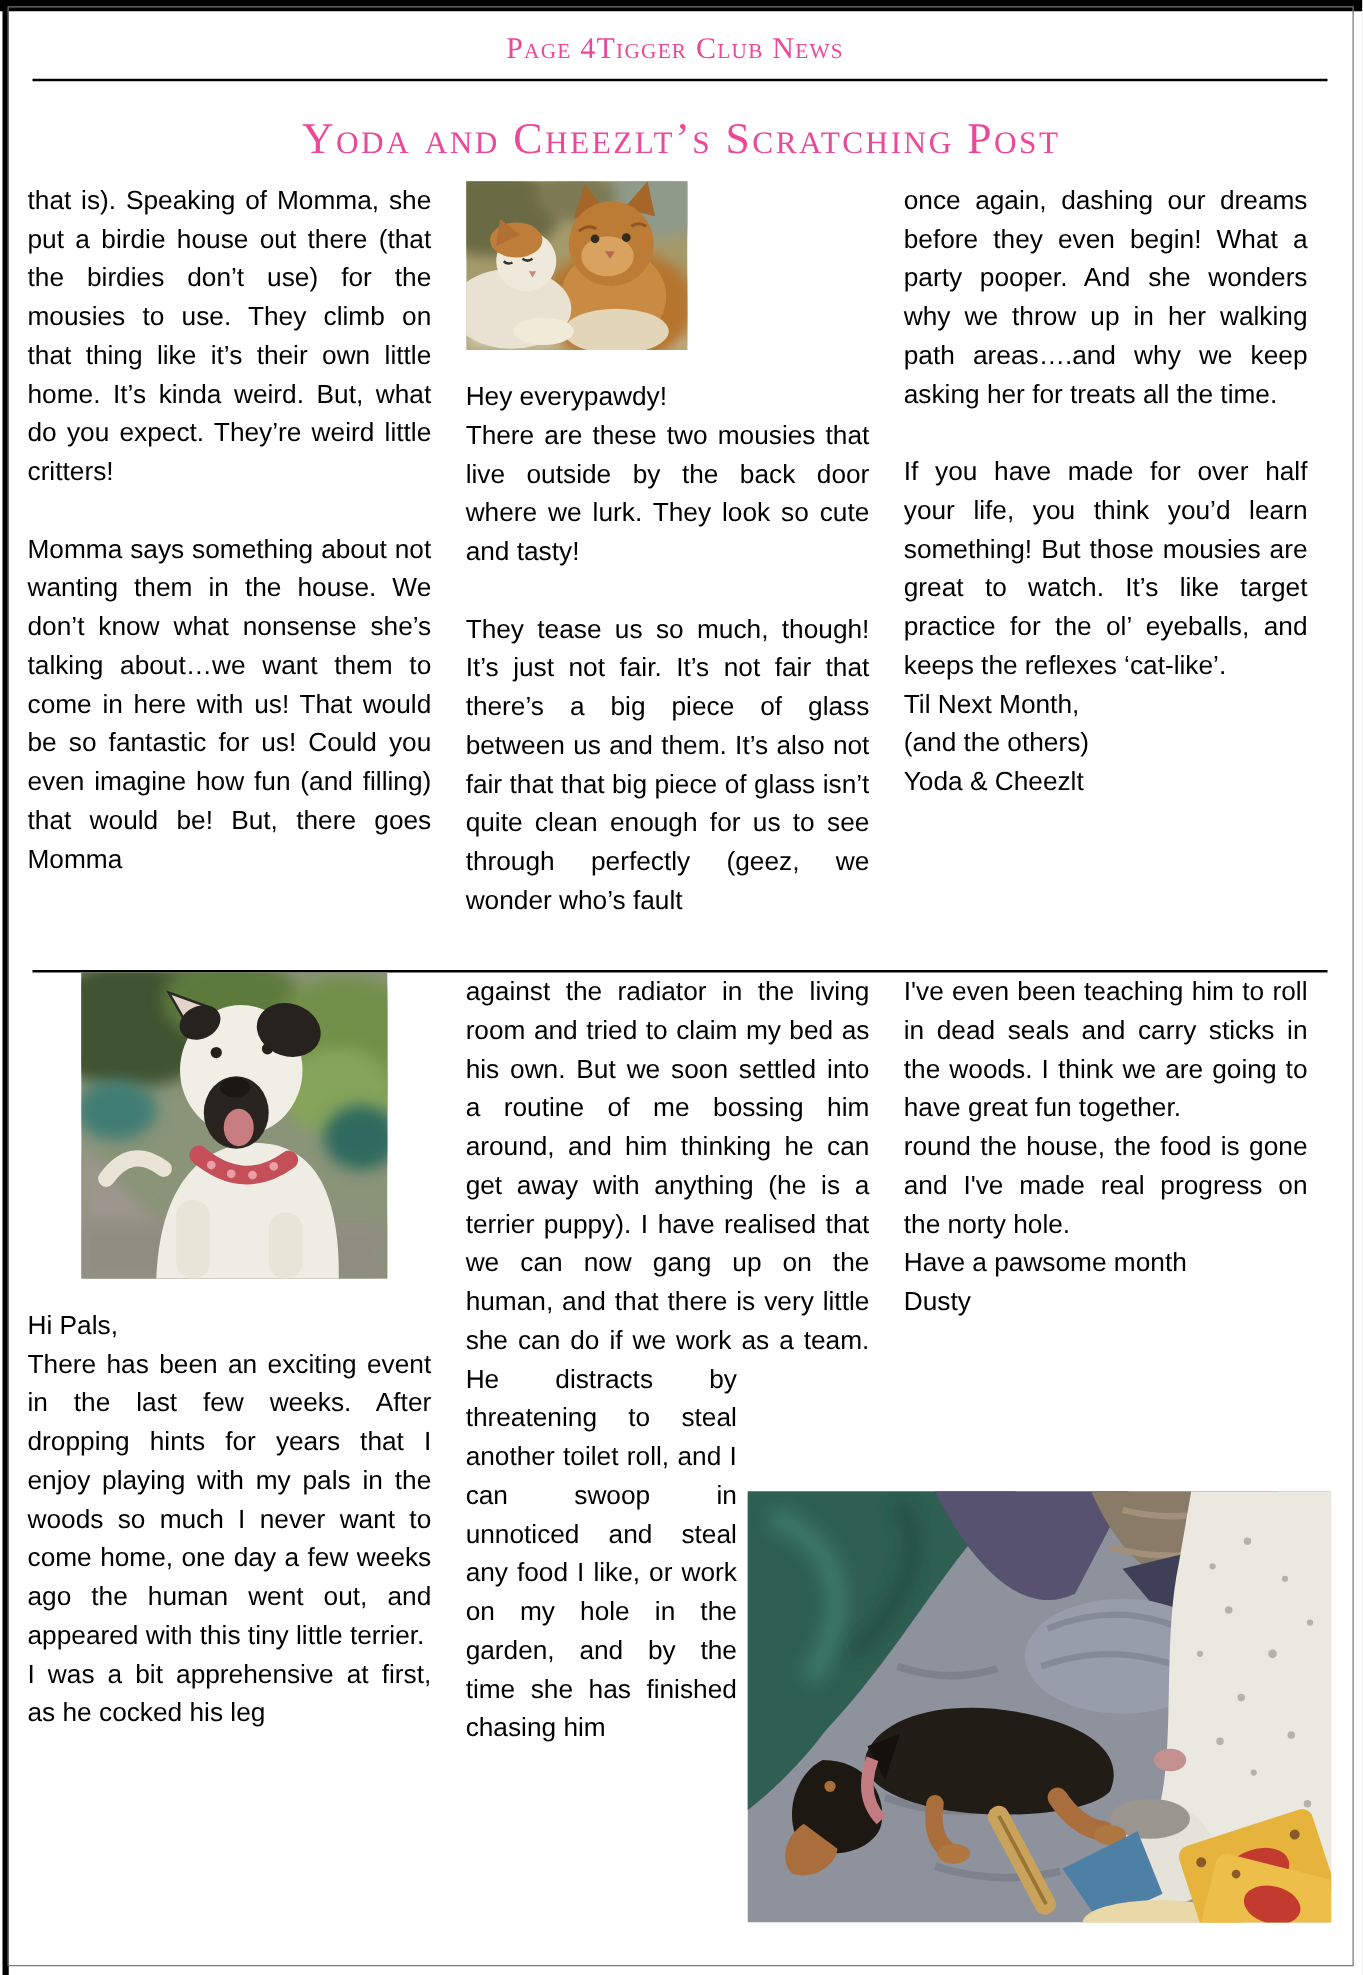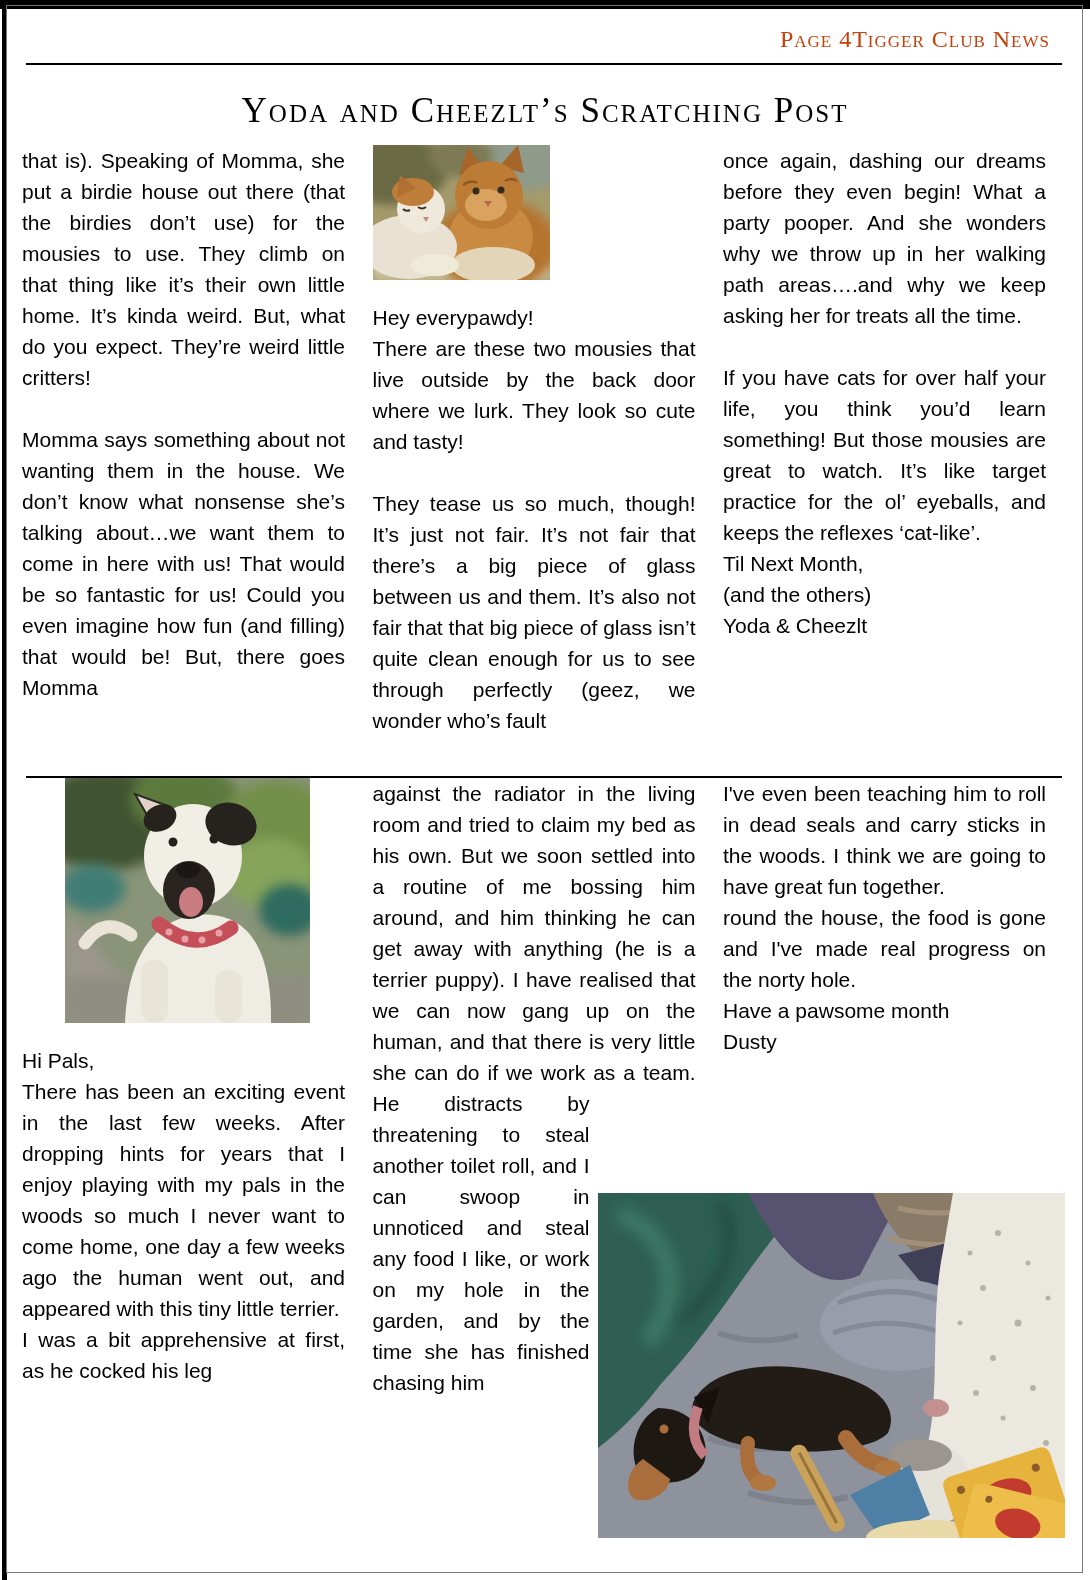--- a/index.html
+++ b/index.html
@@ -6,31 +6,31 @@
   .page {
     position:relative; width:1090px; height:1580px; margin:0 auto;
     background:#ffffff; overflow:hidden;
     font-family:"Liberation Sans", sans-serif; color:#000;
   }
   .frame   { position:absolute; top:5px; left:6px; right:7px; bottom:7px; border:1px solid #777; pointer-events:none; }
   .topbar  { position:absolute; top:0; left:0; right:0; height:9px; background:#000; }
   .leftbar { position:absolute; top:0; left:2px; width:5px; bottom:0; background:#000; }
 
   .header {
-    display:flex; justify-content:flex-end; align-items:baseline;
+    display:flex; justify-content:center; align-items:baseline;
     margin:26px 40px 0 30px;
     font-family:"Liberation Serif", serif; font-variant-caps:small-caps;
-    font-size:24px; letter-spacing:1px; color:#c2410c;
+    font-size:24px; letter-spacing:1px; color:#ec4899;
   }
   .rule { border-bottom:2px solid #000; margin:10px 28px 0 26px; }
 
   .article-title {
     margin:26px 0 14px; text-align:center;
     font-family:"Liberation Serif", serif; font-variant-caps:small-caps;
-    font-weight:400; font-size:35px; letter-spacing:2px; color:#000000;
+    font-weight:400; font-size:35px; letter-spacing:2px; color:#ec4899;
   }
 
   .cols { display:flex; justify-content:space-between; padding:0 44px 0 22px; }
   .col  { width:323px; flex:0 0 323px; }
 
   .body-text p {
     margin:0; font-size:21px; line-height:31px;
     text-align:justify; text-justify:inter-word;
   }
   .body-text p.gap { margin-top:31px; }
@@ -107,21 +107,21 @@
           <ellipse cx="62" cy="120" rx="24" ry="11" fill="#f0ead9"></ellipse>
         </svg>
       </span>
       <p class="after-photo">Hey everypawdy!</p>
       <p>There are these two mousies that live outside by the back door where we lurk. They look so cute and tasty!</p>
       <p class="gap">They tease us so much, though! It’s just not fair. It’s not fair that there’s a big piece of glass between us and them. It’s also not fair that that big piece of glass isn’t quite clean enough for us to see through perfectly (geez, we wonder who’s fault</p>
     </div>
 
     <div class="col">
       <p>once again, dashing our dreams before they even begin! What a party pooper. And she wonders why we throw up in her walking path areas….and why we keep asking her for treats all the time.</p>
-      <p class="gap">If you have cats for over half your life, you think you’d learn something! But those mousies are great to watch. It’s like target practice for the ol’ eyeballs, and keeps the reflexes ‘cat-like’.</p>
+      <p class="gap">If you have made for over half your life, you think you’d learn something! But those mousies are great to watch. It’s like target practice for the ol’ eyeballs, and keeps the reflexes ‘cat-like’.</p>
       <p class="sig">Til Next Month,</p>
       <p class="sig">(and the others)</p>
       <p class="sig">Yoda &amp; Cheezlt</p>
     </div>
   </div>
 
   <div class="divider"></div>
 
 
   <div class="cols body-text">

